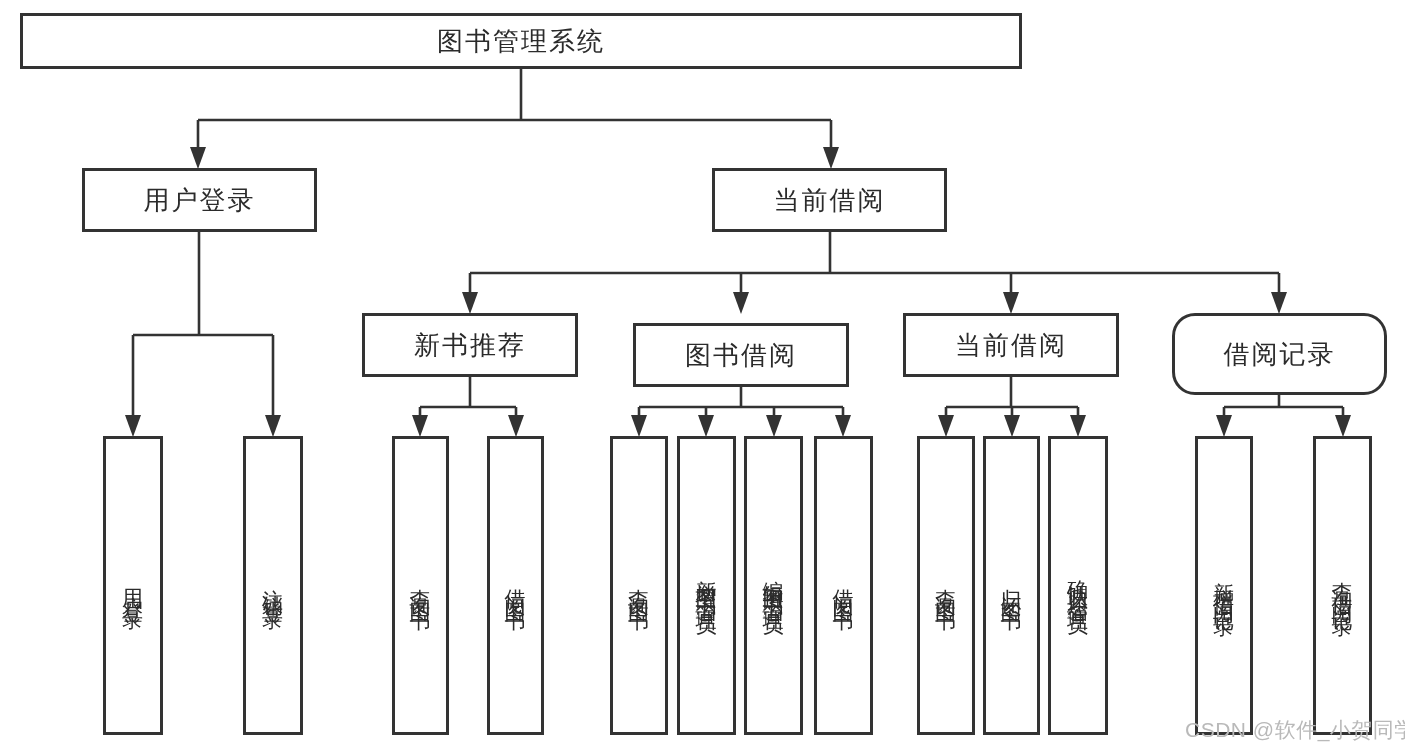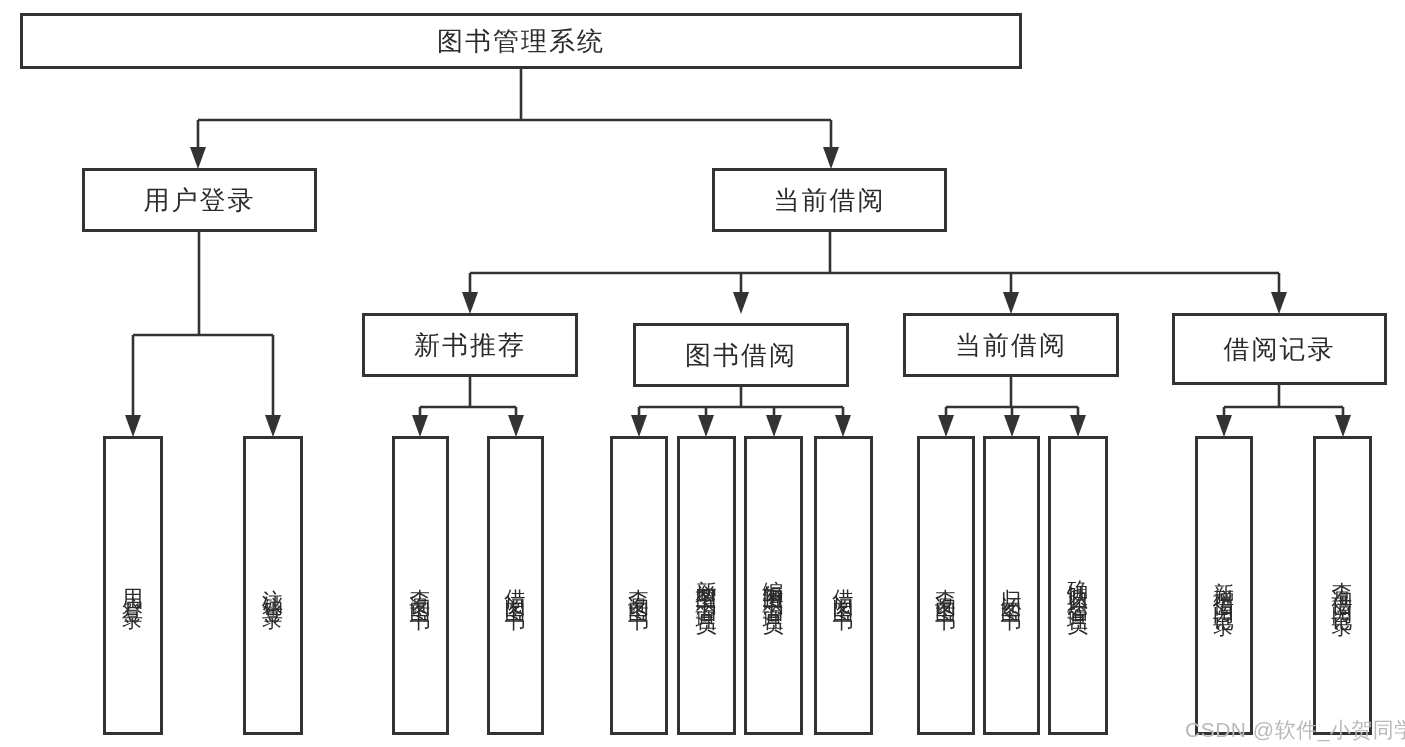--- a/index.html
+++ b/index.html
@@ -133,21 +133,21 @@
 
   <div class="node" style="left:362px;top:313px;width:216px;height:64px;">
     <span class="hlabel">新书推荐</span>
   </div>
   <div class="node" style="left:633px;top:323px;width:216px;height:64px;">
     <span class="hlabel">图书借阅</span>
   </div>
   <div class="node" style="left:903px;top:313px;width:216px;height:64px;font-family:Liberation Mono, monospace;">
     <span class="hlabel">当前借阅</span>
   </div>
-  <div class="node" style="left:1172px;top:313px;width:215px;height:72px;">
+  <div class="node" style="left:1172px;top:313px;width:215px;height:82px;border-radius:23px;">
     <span class="hlabel">借阅记录</span>
   </div>
 
   <div class="node leaf" style="left:103px;top:436px;width:60px;height:299px;">
     <span class="vlabel">用户登录</span>
   </div>
   <div class="node leaf" style="left:243px;top:436px;width:60px;height:299px;">
     <span class="vlabel">注销登录</span>
   </div>
 

